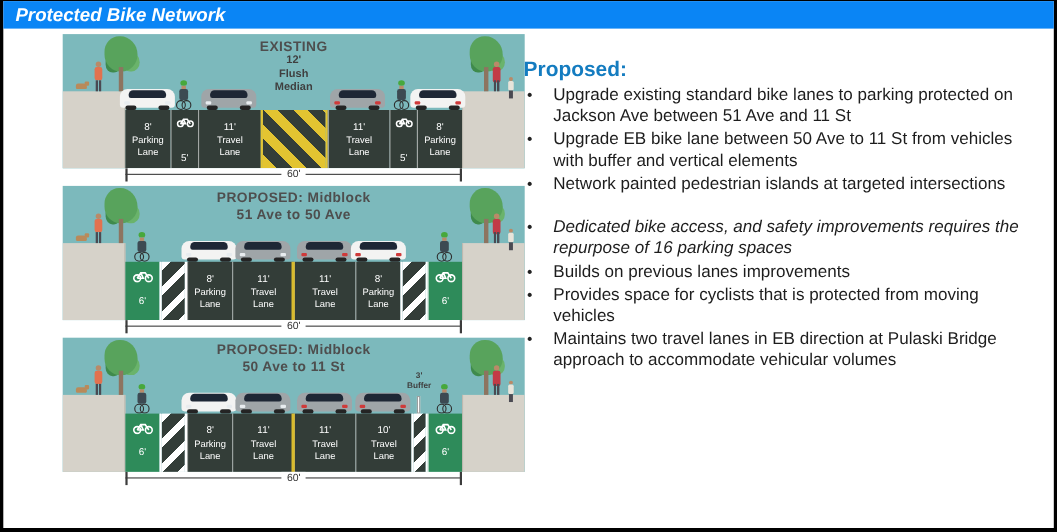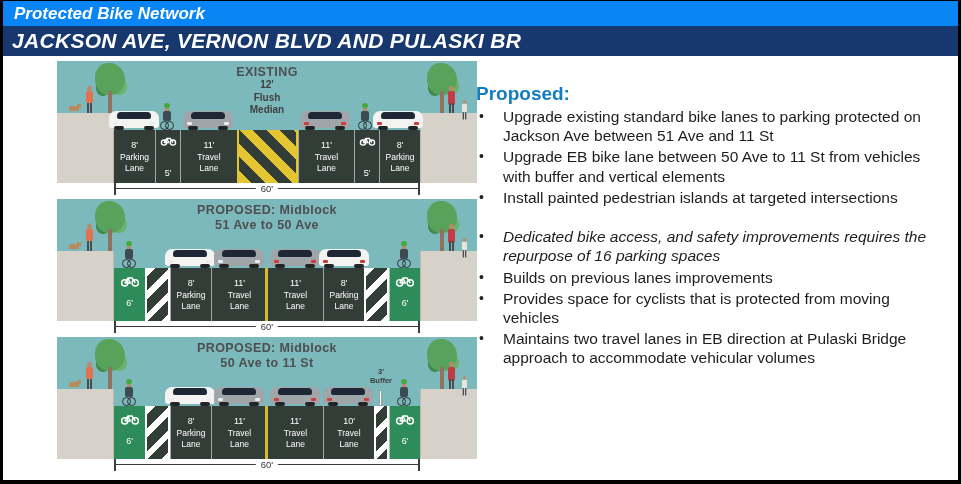--- a/index.html
+++ b/index.html
@@ -99,23 +99,20 @@
   .brow.note .btxt { font-style: italic; }
 </style>
 </head>
 <body>
 
 <div class="slide">
 
   <div class="bar-kicker">
     <span>Protected Bike Network</span>
   </div>
-  <div class="bar-title">
-    <span>JACKSON AVE, VERNON BLVD AND PULASKI BR</span>
-  </div>
 
   <div class="content">
 
     <div class="diagrams">
 
       <div class="panel-wrap">
         <div class="panel">
           <div class="sw left"></div>
           <div class="sw right"></div>
           <div class="panel-title">EXISTING</div>
@@ -438,21 +435,21 @@
       <div class="brow">
         <span class="bdot">•</span>
         <span class="btxt">Upgrade existing standard bike lanes to parking protected on Jackson Ave between 51 Ave and 11 St</span>
       </div>
       <div class="brow">
         <span class="bdot">•</span>
         <span class="btxt">Upgrade EB bike lane between 50 Ave to 11 St from vehicles with buffer and vertical elements</span>
       </div>
       <div class="brow">
         <span class="bdot">•</span>
-        <span class="btxt">Install painted pedestrian islands at targeted intersections</span>
+        <span class="btxt">Network painted pedestrian islands at targeted intersections</span>
       </div>
 
       <div class="brow note">
         <span class="bdot">•</span>
         <span class="btxt">Dedicated bike access, and safety improvements requires the repurpose of 16 parking spaces</span>
       </div>
 
 
       <div class="brow">
         <span class="bdot">•</span>

